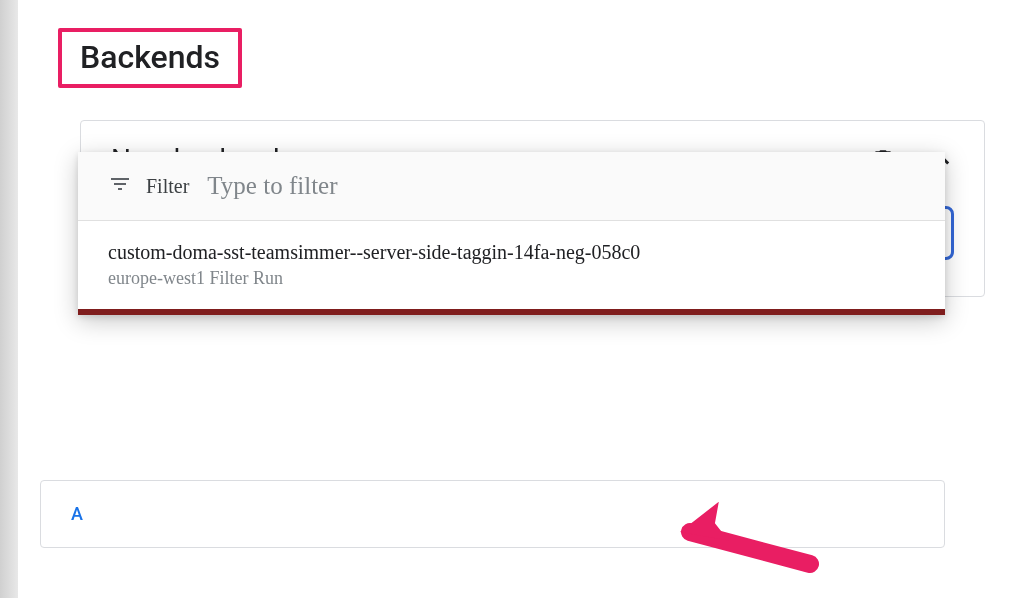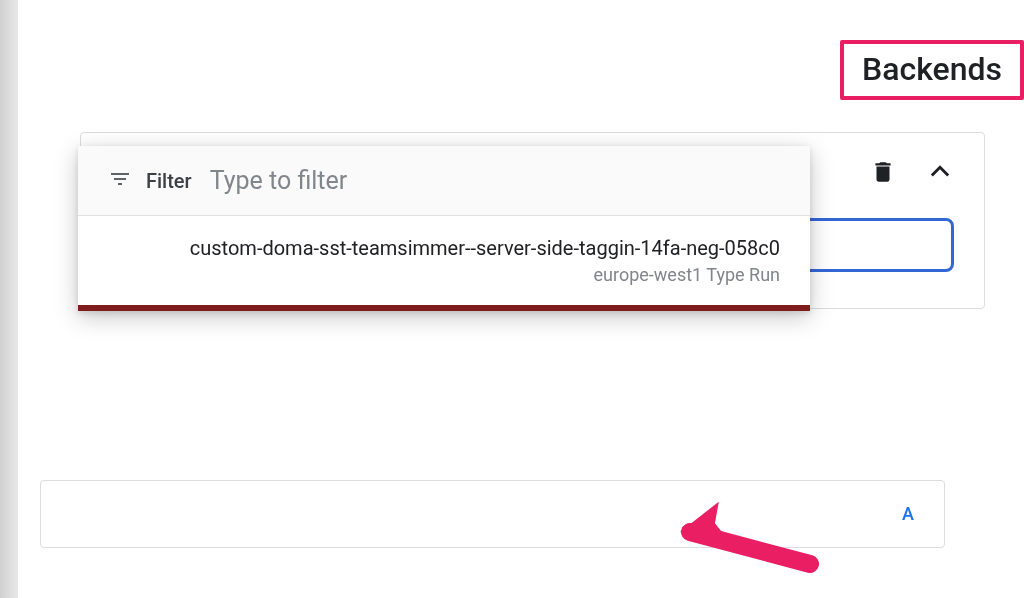--- a/index.html
+++ b/index.html
@@ -20,23 +20,22 @@
       left: 0;
       top: 0;
       width: 18px;
       height: 100%;
       background: linear-gradient(to right, #d0d0d0 0%, #e8e8e8 100%);
       z-index: 0;
     }
     .content {
       position: relative;
       padding-left: 40px;
-      padding-top: 40px;
+      padding-top: 28px;
       z-index: 1;
-      text-align: right;
     }
     .section-title {
       font-size: 32px;
       font-weight: 500;
       color: #202124;
       display: inline-block;
       padding: 6px 18px 8px 18px;
     }
     .highlight-box {
       border: 4px solid #e91e63;
@@ -111,27 +110,28 @@
     .select-box {
       border: 3px solid #3367d6;
       border-radius: 8px;
       height: 54px;
       width: 100%;
       position: relative;
       top: 4px;
     }
     .dropdown-panel {
       position: absolute;
-      top: 146px;
+      top: 152px;
       left: 78px;
-      width: 732px;
+      width: 867px;
       background: #fff;
       box-shadow: 0 6px 24px rgba(0,0,0,0.22), 0 2px 6px rgba(0,0,0,0.12);
       border-radius: 2px;
       z-index: 10;
+      font-family: Liberation Serif, serif;
     }
     .filter-row {
       display: flex;
       align-items: center;
       padding: 20px 30px;
       border-bottom: 1px solid #e0e0e0;
       gap: 14px;
       background: #fafafa;
     }
     .filter-icon svg {
@@ -245,21 +245,21 @@
       <span class="filter-icon">
         <svg viewBox="0 0 24 24">
             <path d="M10 18h4v-2h-4v2zM3 6v2h18V6H3zm3 7h12v-2H6v2z"></path>
           </svg>
       </span>
       <span class="filter-label">Filter</span>
       <span class="filter-placeholder">Type to filter</span>
     </div>
     <div class="option-row">
       <div class="option-name">custom-doma-sst-teamsimmer--server-side-taggin-14fa-neg-058c0</div>
-      <div class="option-sub">europe-west1 Type Run</div>
+      <div class="option-sub">europe-west1 Filter Run</div>
     </div>
   </div>
 
   <div class="arrow-annotation">
     <svg viewBox="0 0 200 80">
       <defs>
         <filter id="none"></filter>
       </defs>
       <path d="M 10 30 L 130 62" stroke="#e91e63" stroke-width="18" stroke-linecap="round" fill="none"></path>
       <polygon points="0,30 45,10 36,30 45,50" fill="#e91e63" transform="rotate(-14 0 30)"></polygon>

